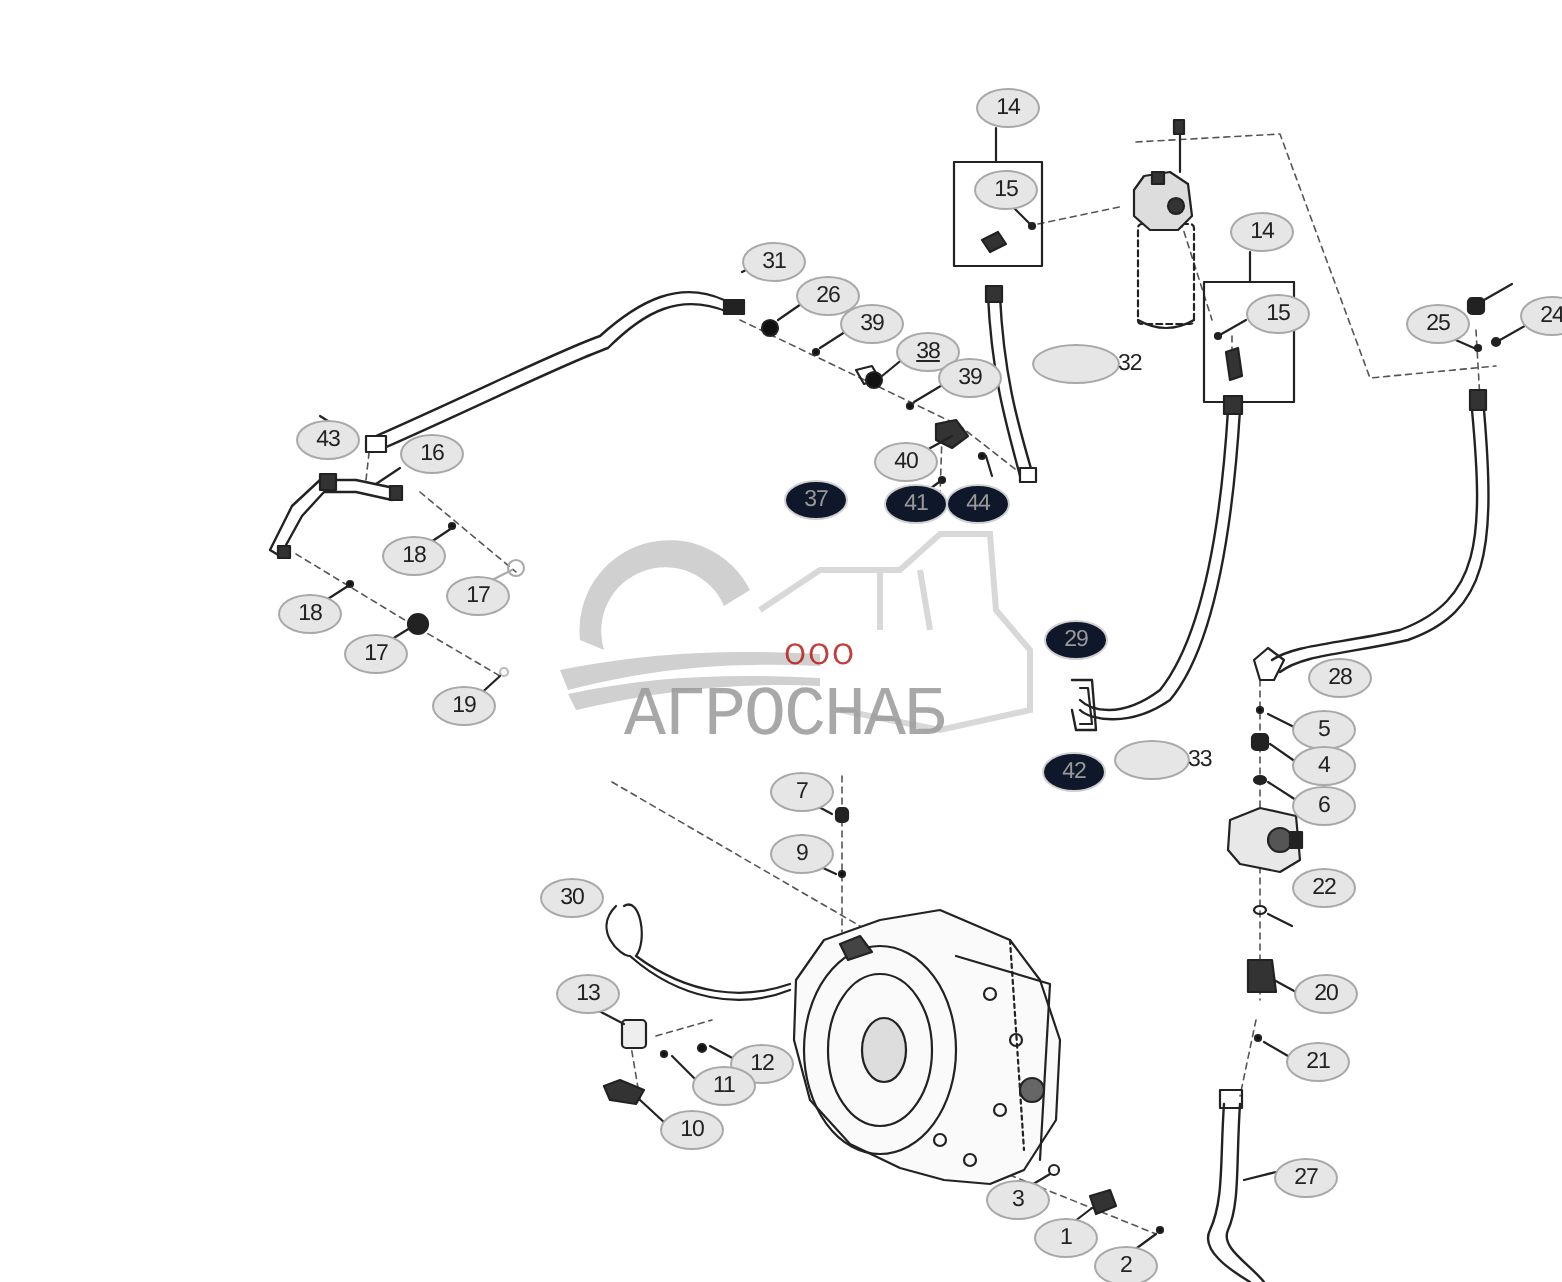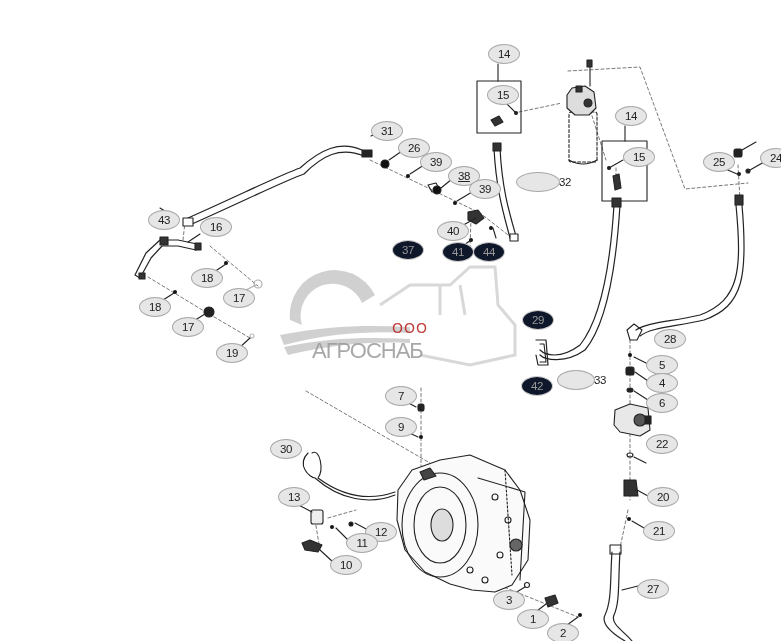--- a/index.html
+++ b/index.html
@@ -3,21 +3,21 @@
   <meta charset="utf-8">
   <style>
     html, body { margin: 0; padding: 0; background: #ffffff; }
     body { width: 781px; height: 641px; overflow: hidden; position: relative; font-family: "Liberation Sans", sans-serif; }
     #diagram { position: absolute; left: 0; top: 0; width: 781px; height: 641px; }
     .callout { position: absolute; width: 32px; height: 20px; margin-left: -10px; margin-top: -10px;
       border-radius: 50%; background: #e6e6e6; border: 1px solid #a8a8a8; box-sizing: border-box;
       font-size: 11.5px; line-height: 18px; text-align: center; color: #222; letter-spacing: -0.5px; cursor: pointer; }
     .callout.faded { background: #0f172a; border-color: #d0d0d0; color: #999; }
     .watermark { position: absolute; left: 270px; top: 255px; width: 270px; height: 140px; pointer-events: none; }
-    .wm-text { position: absolute; left: 312px; top: 338px; font-family: Liberation Sans, sans-serif; font-size: 22px;
+    .wm-text { position: absolute; left: 312px; top: 338px; font-family: Liberation Mono, monospace; font-size: 35px;
       color: #9a9a9a; letter-spacing: -1px; opacity: 0.85; pointer-events: none; }
     .wm-ooo { position: absolute; left: 392px; top: 320px; font-family: "DejaVu Sans", sans-serif; font-size: 14px;
       color: #b91c1c; opacity: 0.85; letter-spacing: 1px; pointer-events: none; }
   </style>
 </head>
 <body>
 
 <svg id="diagram" viewBox="0 0 781 641" xmlns="http://www.w3.org/2000/svg">
   <g fill="none" stroke="#222" stroke-width="1.1" stroke-linecap="round" stroke-linejoin="round">
 

